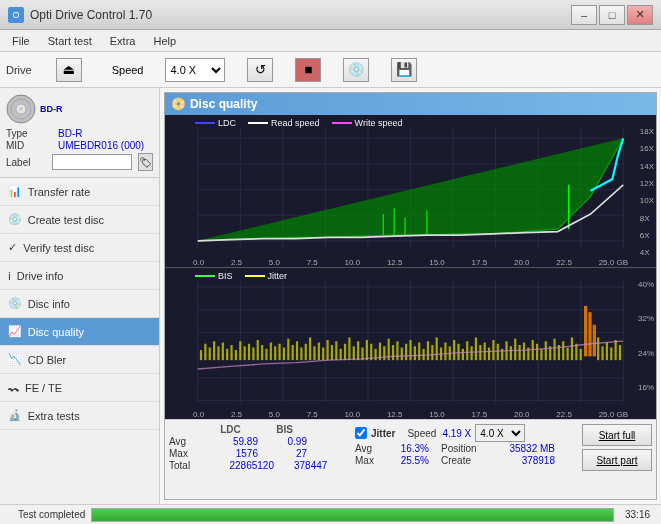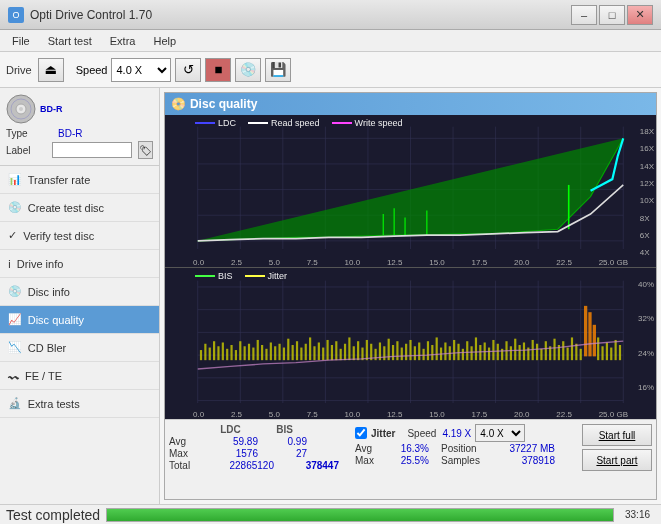--- a/index.html
+++ b/index.html
@@ -12,21 +12,21 @@
     .titlebar-title { font-size: 12px; color: #333; }
     .titlebar-controls { display: flex; gap: 2px; }
     .titlebar-btn { width: 26px; height: 20px; border: 1px solid #999; background: linear-gradient(to bottom, #f5f5f5, #e0e0e0); cursor: pointer; display: flex; align-items: center; justify-content: center; font-size: 11px; color: #333; }
     .titlebar-btn.close { background: linear-gradient(to bottom, #f5b0b0, #e08080); }
     
     
     .menubar { background: #f0f0f0; height: 22px; display: flex; align-items: center; padding: 0 4px; border-bottom: 1px solid #ccc; gap: 2px; }
     .menu-item { padding: 2px 8px; cursor: pointer; color: #333; font-size: 11px; }
     
     
-    .toolbar { background: #f5f5f5; height: 36px; display: flex; align-items: center; padding: 0 6px; border-bottom: 1px solid #ccc; gap: 4px; }
+    .toolbar { background: #f5f5f5; height: 36px; display: flex; align-items: center; padding: 0 6px; border-bottom: 1px solid #ccc; gap: 22px; }
     .toolbar-label { font-size: 11px; color: #333; margin-right: 2px; }
     .drive-select { height: 24px; min-width: 220px; border: 1px solid #999; background: white; font-size: 11px; padding: 0 4px; }
     .toolbar-btn { height: 24px; width: 26px; border: 1px solid #999; background: linear-gradient(to bottom, #f5f5f5, #e0e0e0); cursor: pointer; display: flex; align-items: center; justify-content: center; }
     .speed-label { margin-left: 8px; font-size: 11px; }
     .speed-select { height: 24px; width: 60px; border: 1px solid #999; background: white; font-size: 11px; }
     
     
     .main-layout { display: flex; height: calc(524px - 30px - 22px - 36px); }
     
     
@@ -83,21 +83,21 @@
     
     .x-axis { position: absolute; bottom: 0; left: 28px; right: 28px; display: flex; justify-content: space-between; font-size: 8px; color: #aaa; }
     
     
     .stats-area { height: 80px; background: #f0f0f0; border-top: 1px solid #ccc; display: flex; padding: 4px; gap: 8px; }
     .speed-sel { height: 18px; width: 50px; font-size: 10px; border: 1px solid #999; }
     
     .start-btns { display: flex; flex-direction: column; gap: 3px; }
     .start-btn { height: 22px; width: 70px; border: 1px solid #999; background: linear-gradient(to bottom, #f5f5f5, #e0e0e0); cursor: pointer; font-size: 10px; }
 
-    .completed-text { font-size: 14px; color: #333; }
+    .completed-text { font-size: 10px; color: #333; margin-left: 12px; }
     .time-text { font-size: 10px; color: #333; min-width: 35px; text-align: center; }
   </style>
 </head>
 <body>
 
 <div class="titlebar">
   <div class="titlebar-left">
     <div class="titlebar-icon">O</div>
     <span class="titlebar-title">Opti Drive Control 1.70</span>
   </div>
@@ -143,20 +143,24 @@
           </svg>
         </div>
         <div style="font-size:9px; color:#888;">
           <div style="font-weight:bold; color:#0000cc;">BD-R</div>
         </div>
       </div>
       <div class="disc-fields">
         <div class="disc-row">
           <span class="disc-field-label">Type</span>
           <span class="disc-field-value">BD-R</span>
+        </div>
+        <div class="disc-row">
+          <span class="disc-field-label">MID</span>
+          <span class="disc-field-value">UMEBDR016 (000)</span>
         </div>
         <div class="label-row">
           <span class="disc-field-label">Label</span>
           <input class="label-input" type="text" style="">
           <button class="label-btn">🏷</button>
         </div>
       </div>
     </div>
 
     <div class="nav-buttons">
@@ -491,44 +495,44 @@
             <span style="width:45px; text-align:right; color:#0000cc;">0.99</span>
           </div>
           <div style="display:flex; gap:4px;">
             <span style="width:30px; color:#333;">Max</span>
             <span style="width:55px; text-align:right; color:#0000cc;">1576</span>
             <span style="width:45px; text-align:right; color:#0000cc;">27</span>
           </div>
           <div style="display:flex; gap:20px;">
             <span style="width:30px; color:#333;">Total</span>
             <span style="width:55px; text-align:right; color:#0000cc;">22865120</span>
-            <span style="width:45px; text-align:right; color:#0000cc;font-weight:bold;">378447</span>
+            <span style="width:45px; text-align:left; color:#0000cc;">378447</span>
           </div>
         </div>
 
         <div style="display:flex; flex-direction:column; font-size:10px; gap:1px; margin-left:8px;">
           <div style="display:flex; align-items:center; gap:4px;">
             <input type="checkbox" checked="" style="width: 12px; height: 12px;">
             <span style="color:#333; font-weight:bold;">Jitter</span>
             <span style="margin-left:8px; color:#333;">Speed</span>
             <span style="color:#0000cc; margin-left:2px;">4.19 X</span>
             <select class="speed-sel">
               <option>4.0 X</option>
             </select>
           </div>
           <div style="display:flex; gap:4px;">
             <span style="width:30px; color:#333;">Avg</span>
             <span style="width:40px; text-align:right; color:#0000cc;">16.3%</span>
             <span style="width:55px; color:#333; margin-left:8px;">Position</span>
-            <span style="width:55px; text-align:right; color:#0000cc;">37227 MB</span>
+            <span style="width:55px; text-align:right; color:#0000cc;">35832 MB</span>
           </div>
           <div style="display:flex; gap:4px;">
             <span style="width:30px; color:#333;">Max</span>
             <span style="width:40px; text-align:right; color:#0000cc;">25.5%</span>
-            <span style="width:55px; color:#333; margin-left:8px;">Samples</span>
+            <span style="width:55px; color:#333; margin-left:8px;">Create</span>
             <span style="width:55px; text-align:right; color:#0000cc;">378918</span>
           </div>
         </div>
 
         <div class="start-btns" style="margin-left:auto;text-decoration:underline;">
           <button class="start-btn">Start full</button>
           <button class="start-btn">Start part</button>
         </div>
 
       </div>

